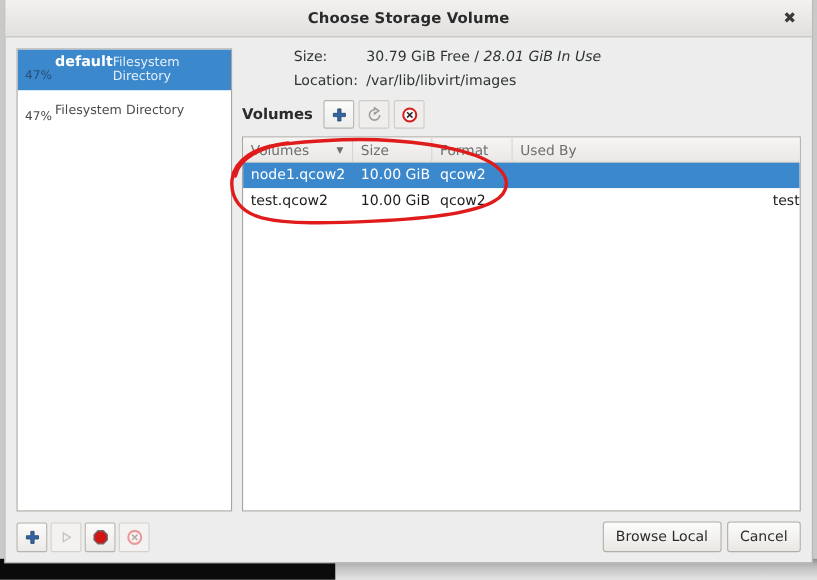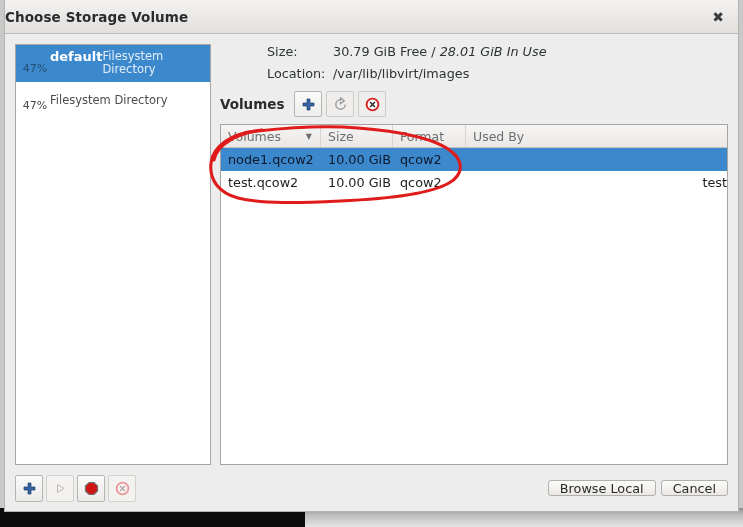--- a/index.html
+++ b/index.html
@@ -56,21 +56,21 @@
   }
 
   #titlebar {
     height: 33px;
     min-height: 33px;
     background: linear-gradient(to bottom, #f3f2f1 0%, #e9e8e6 55%, #e2e0dd 100%);
     border-bottom: 1px solid #bfbdb8;
     position: relative;
     display: flex;
     align-items: center;
-    justify-content: flex-start;
+    justify-content: center;
   }
   #title-text {
     font-size: 13.5px;
     font-weight: bold;
     color: #2b2b2b;
     letter-spacing: 0.1px;
   }
   #close-btn {
     position: absolute;
     right: 10px;
@@ -238,21 +238,21 @@
   }
   .vol-row.selected { background: #3c88cc; }
   .td {
     font-size: 12.8px;
     color: #1d1d1d;
     padding-left: 7px;
     box-sizing: border-box;
     white-space: nowrap;
     overflow: hidden;
   }
-  .vol-row.selected .td { color: #0f172a; }
+  .vol-row.selected .td { color: #ffffff; }
 
   
   #footer {
     height: 46px;
     min-height: 46px;
     display: flex;
     align-items: center;
     padding: 0 10px;
     box-sizing: border-box;
   }
@@ -266,21 +266,21 @@
     display: flex;
     align-items: center;
     justify-content: center;
     margin-right: 3px;
     cursor: pointer;
     box-sizing: border-box;
   }
   .foot-icon-btn.disabled { background: #f3f2f1; border-color: #d4d1cc; }
   #footer-right { margin-left: auto; display: flex; gap: 5px; }
   .push-btn {
-    height: 16px;
+    height: 28px;
     padding: 0 11px;
     border: 1px solid #b2afaa;
     border-radius: 3px;
     background: linear-gradient(to bottom, #fcfcfb 0%, #eae8e5 100%);
     font-size: 12.8px;
     color: #2b2b2b;
     font-family: inherit;
     cursor: pointer;
     display: flex;
     align-items: center;

